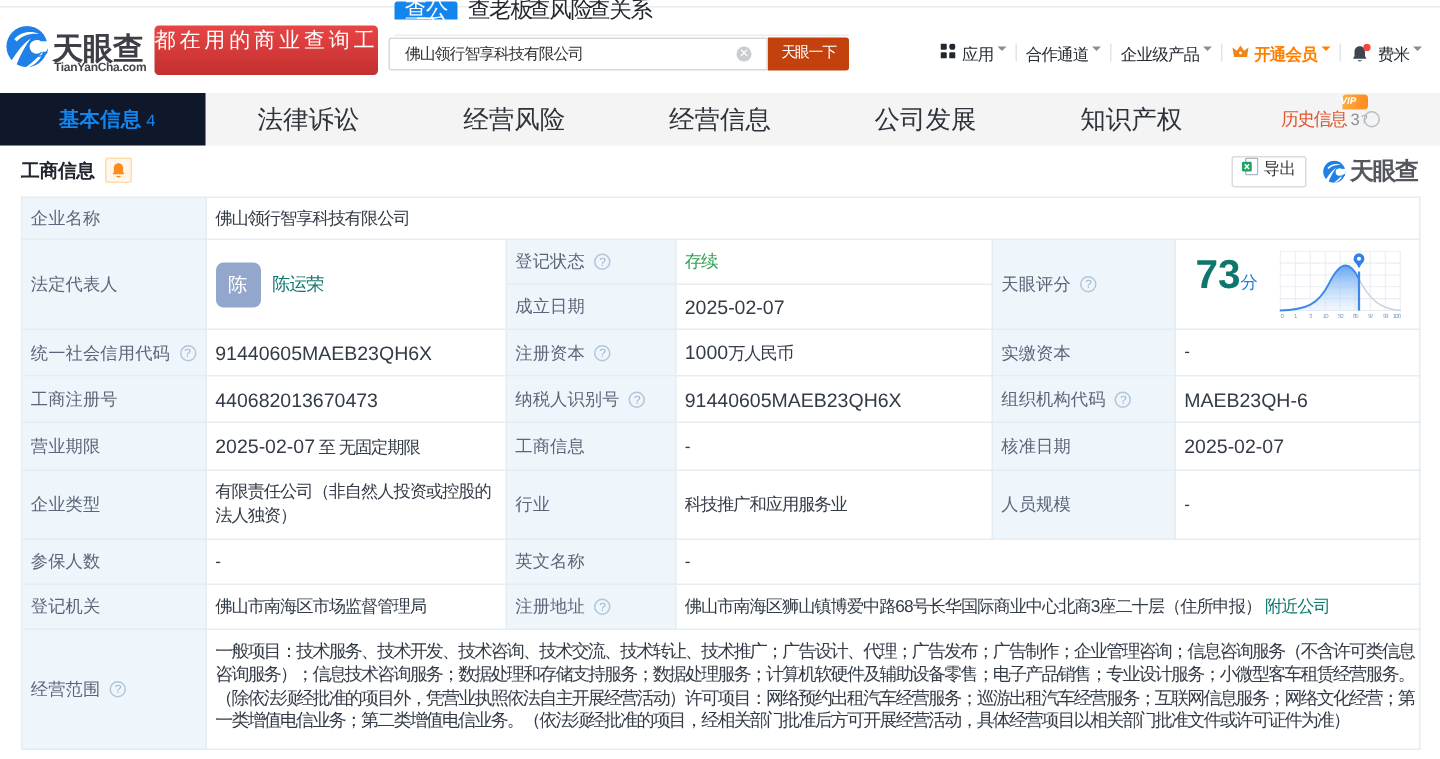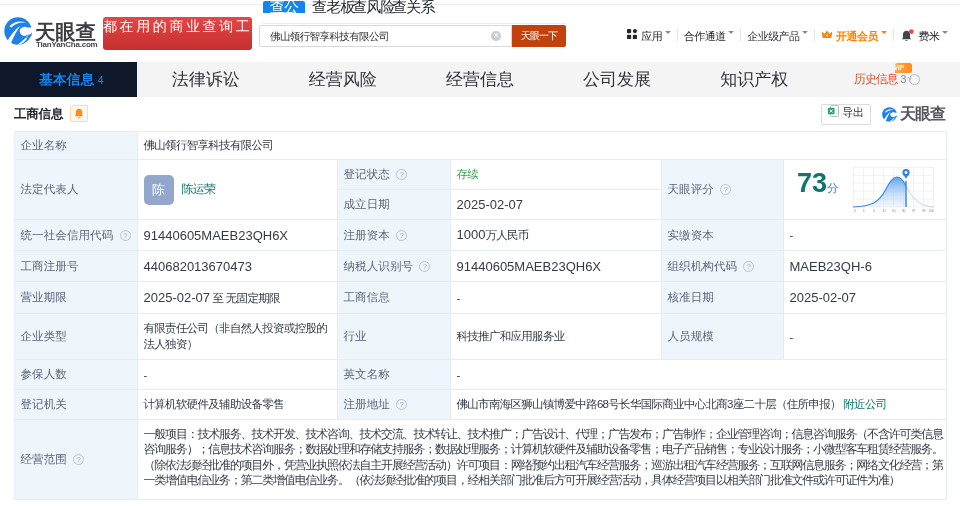--- a/index.html
+++ b/index.html
@@ -233,21 +233,21 @@
         <td>-</td>
       </tr>
 <tr style="height:30px">
         <td class="lb">参保人数</td>
         <td>-</td>
         <td class="lb">英文名称</td>
         <td colspan="3">-</td>
       </tr>
 <tr style="height:30px">
         <td class="lb">登记机关</td>
-        <td>计算机软硬件及辅助设备零售</td>
+        <td>佛山市南海区市场监督管理局</td>
         <td class="lb">注册地址 <span class="qm2">?</span></td>
         <td colspan="3">佛山市南海区狮山镇博爱中路68号长华国际商业中心北商3座二十层（住所申报） <a>附近公司</a></td>
       </tr>
 <tr style="height:80px">
         <td class="lb">经营范围 <span class="qm2">?</span></td>
         <td colspan="5" id="bizScope">一般项目：技术服务、技术开发、技术咨询、技术交流、技术转让、技术推广；广告设计、代理；广告发布；广告制作；企业管理咨询；信息咨询服务（不含许可类信息咨询服务）；信息技术咨询服务；数据处理和存储支持服务；数据处理服务；计算机软硬件及辅助设备零售；电子产品销售；专业设计服务；小微型客车租赁经营服务。（除依法须经批准的项目外，凭营业执照依法自主开展经营活动）许可项目：网络预约出租汽车经营服务；巡游出租汽车经营服务；互联网信息服务；网络文化经营；第一类增值电信业务；第二类增值电信业务。（依法须经批准的项目，经相关部门批准后方可开展经营活动，具体经营项目以相关部门批准文件或许可证件为准）</td>
       </tr>
 </tbody>
   </table>
 

